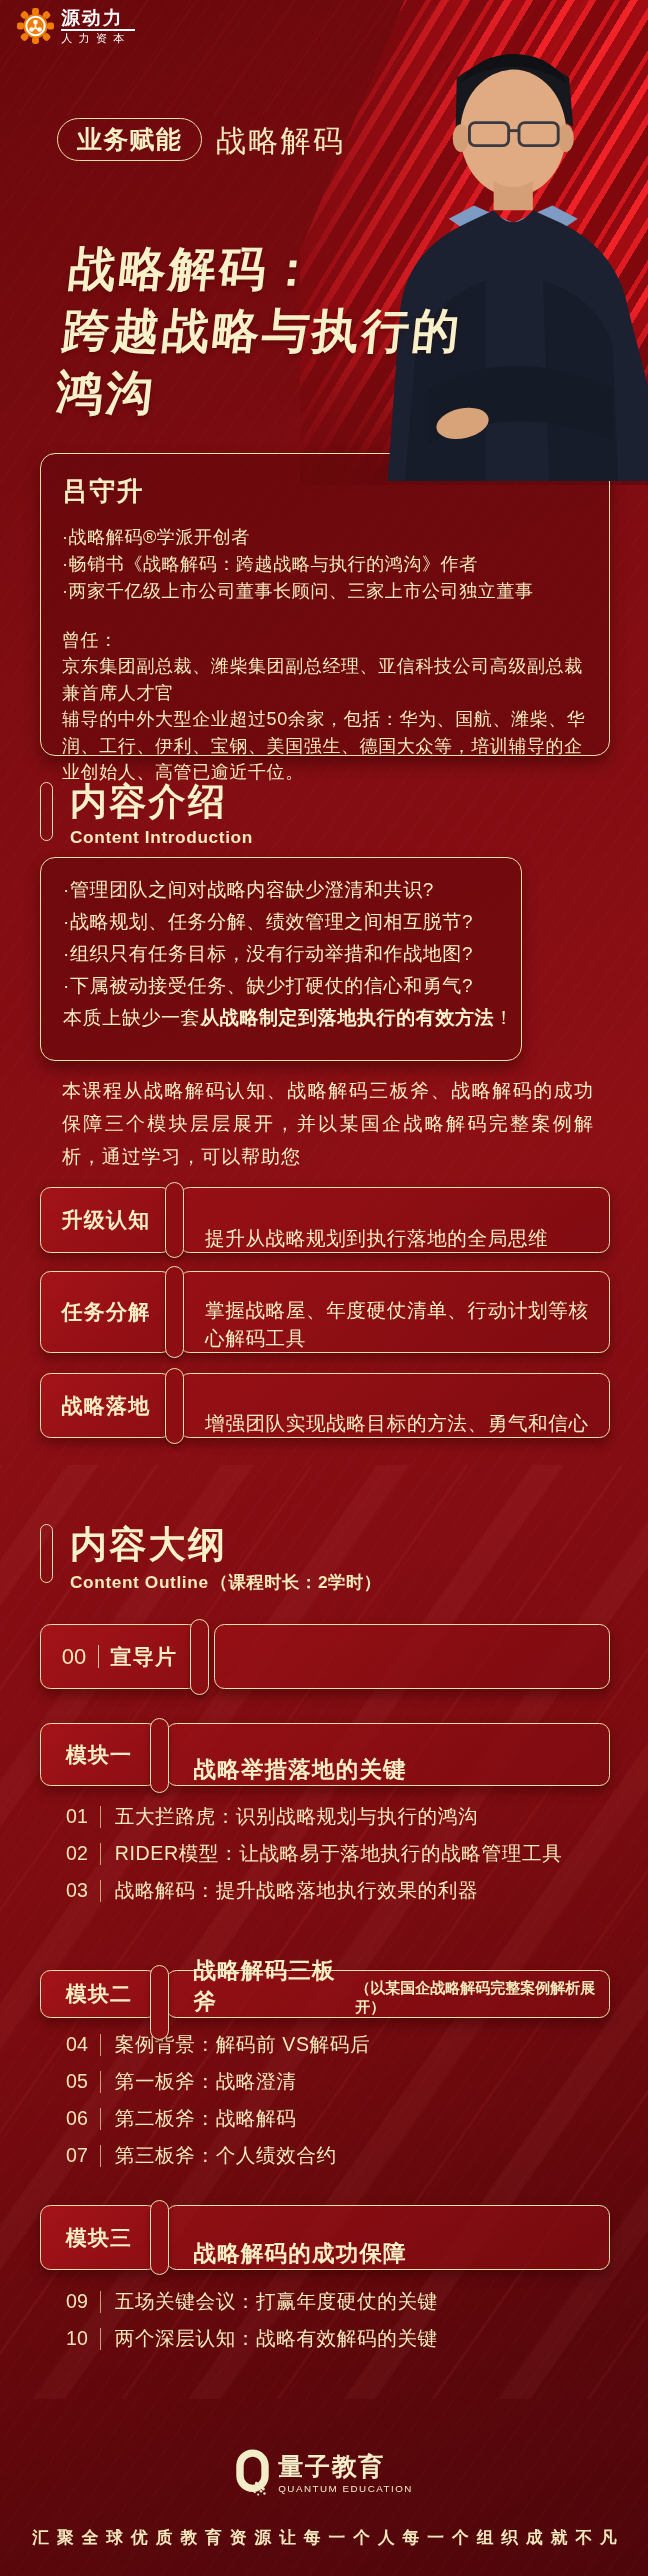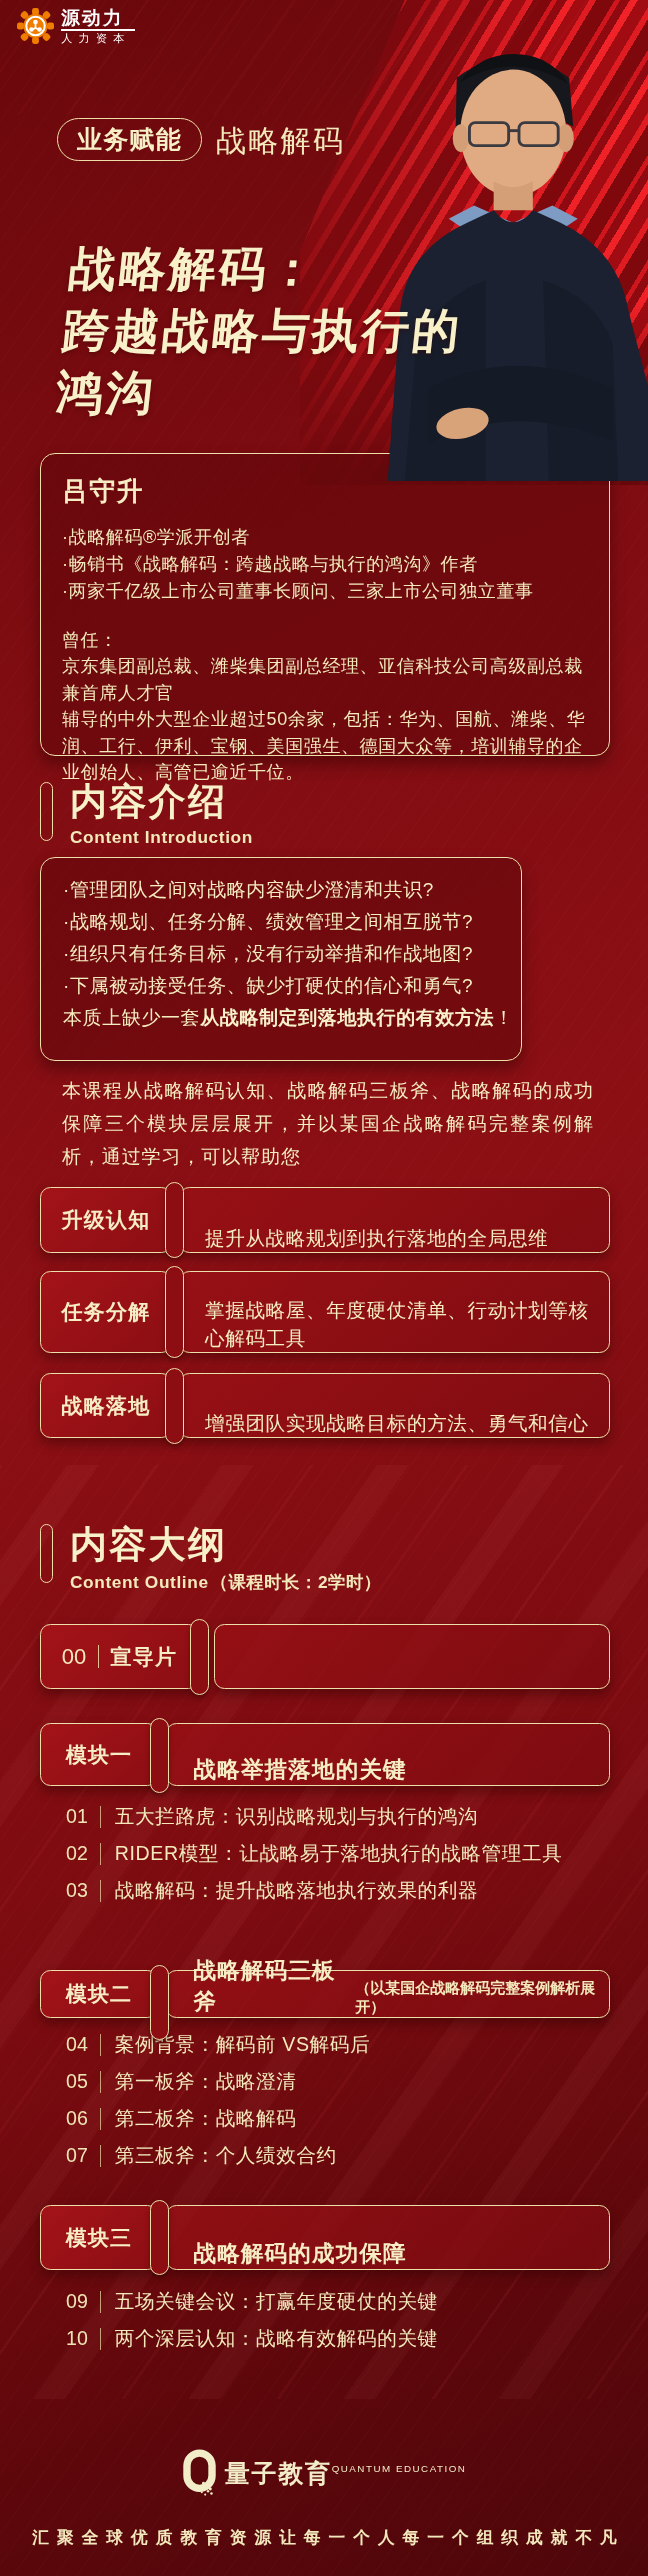--- a/index.html
+++ b/index.html
@@ -165,21 +165,21 @@
   #items-m1{top:2026px;}
   #items-m2{top:2283px;}
   .outline-item{display:flex;align-items:center;height:37px;padding-left:26px;}
   .item-num{font-size:19.6px;color:#efe4b4;width:30px;}
   .item-divider{width:1.2px;height:22px;background:rgba(238,223,168,.7);margin:0 14px 0 3.5px;}
   .item-text{font-size:19.6px;color:#f3e9bb;letter-spacing:0.6px;}
 
   
   #footer-logo{left:0;top:2449px;width:649px;display:flex;justify-content:center;align-items:center;gap:9.2px;}
   .q-icon{width:33px;height:48px;}
-  .footer-texts{display:flex;}
+  .footer-texts{display:flex;flex-direction:column;}
   .logo-cn{font-size:25px;font-weight:bold;color:#f3ecc8;letter-spacing:1.7px;line-height:28px;}
   .logo-en{font-size:9.8px;color:#f3ecc8;letter-spacing:1.5px;margin-top:3.5px;}
   #tagline{left:0;top:2526px;width:649px;text-align:center;
     font-size:16.7px;font-weight:bold;color:#f2e8bc;letter-spacing:8px;padding-left:8px;}
 </style>
 </head>
 <body>
 
 <div id="page">
 

